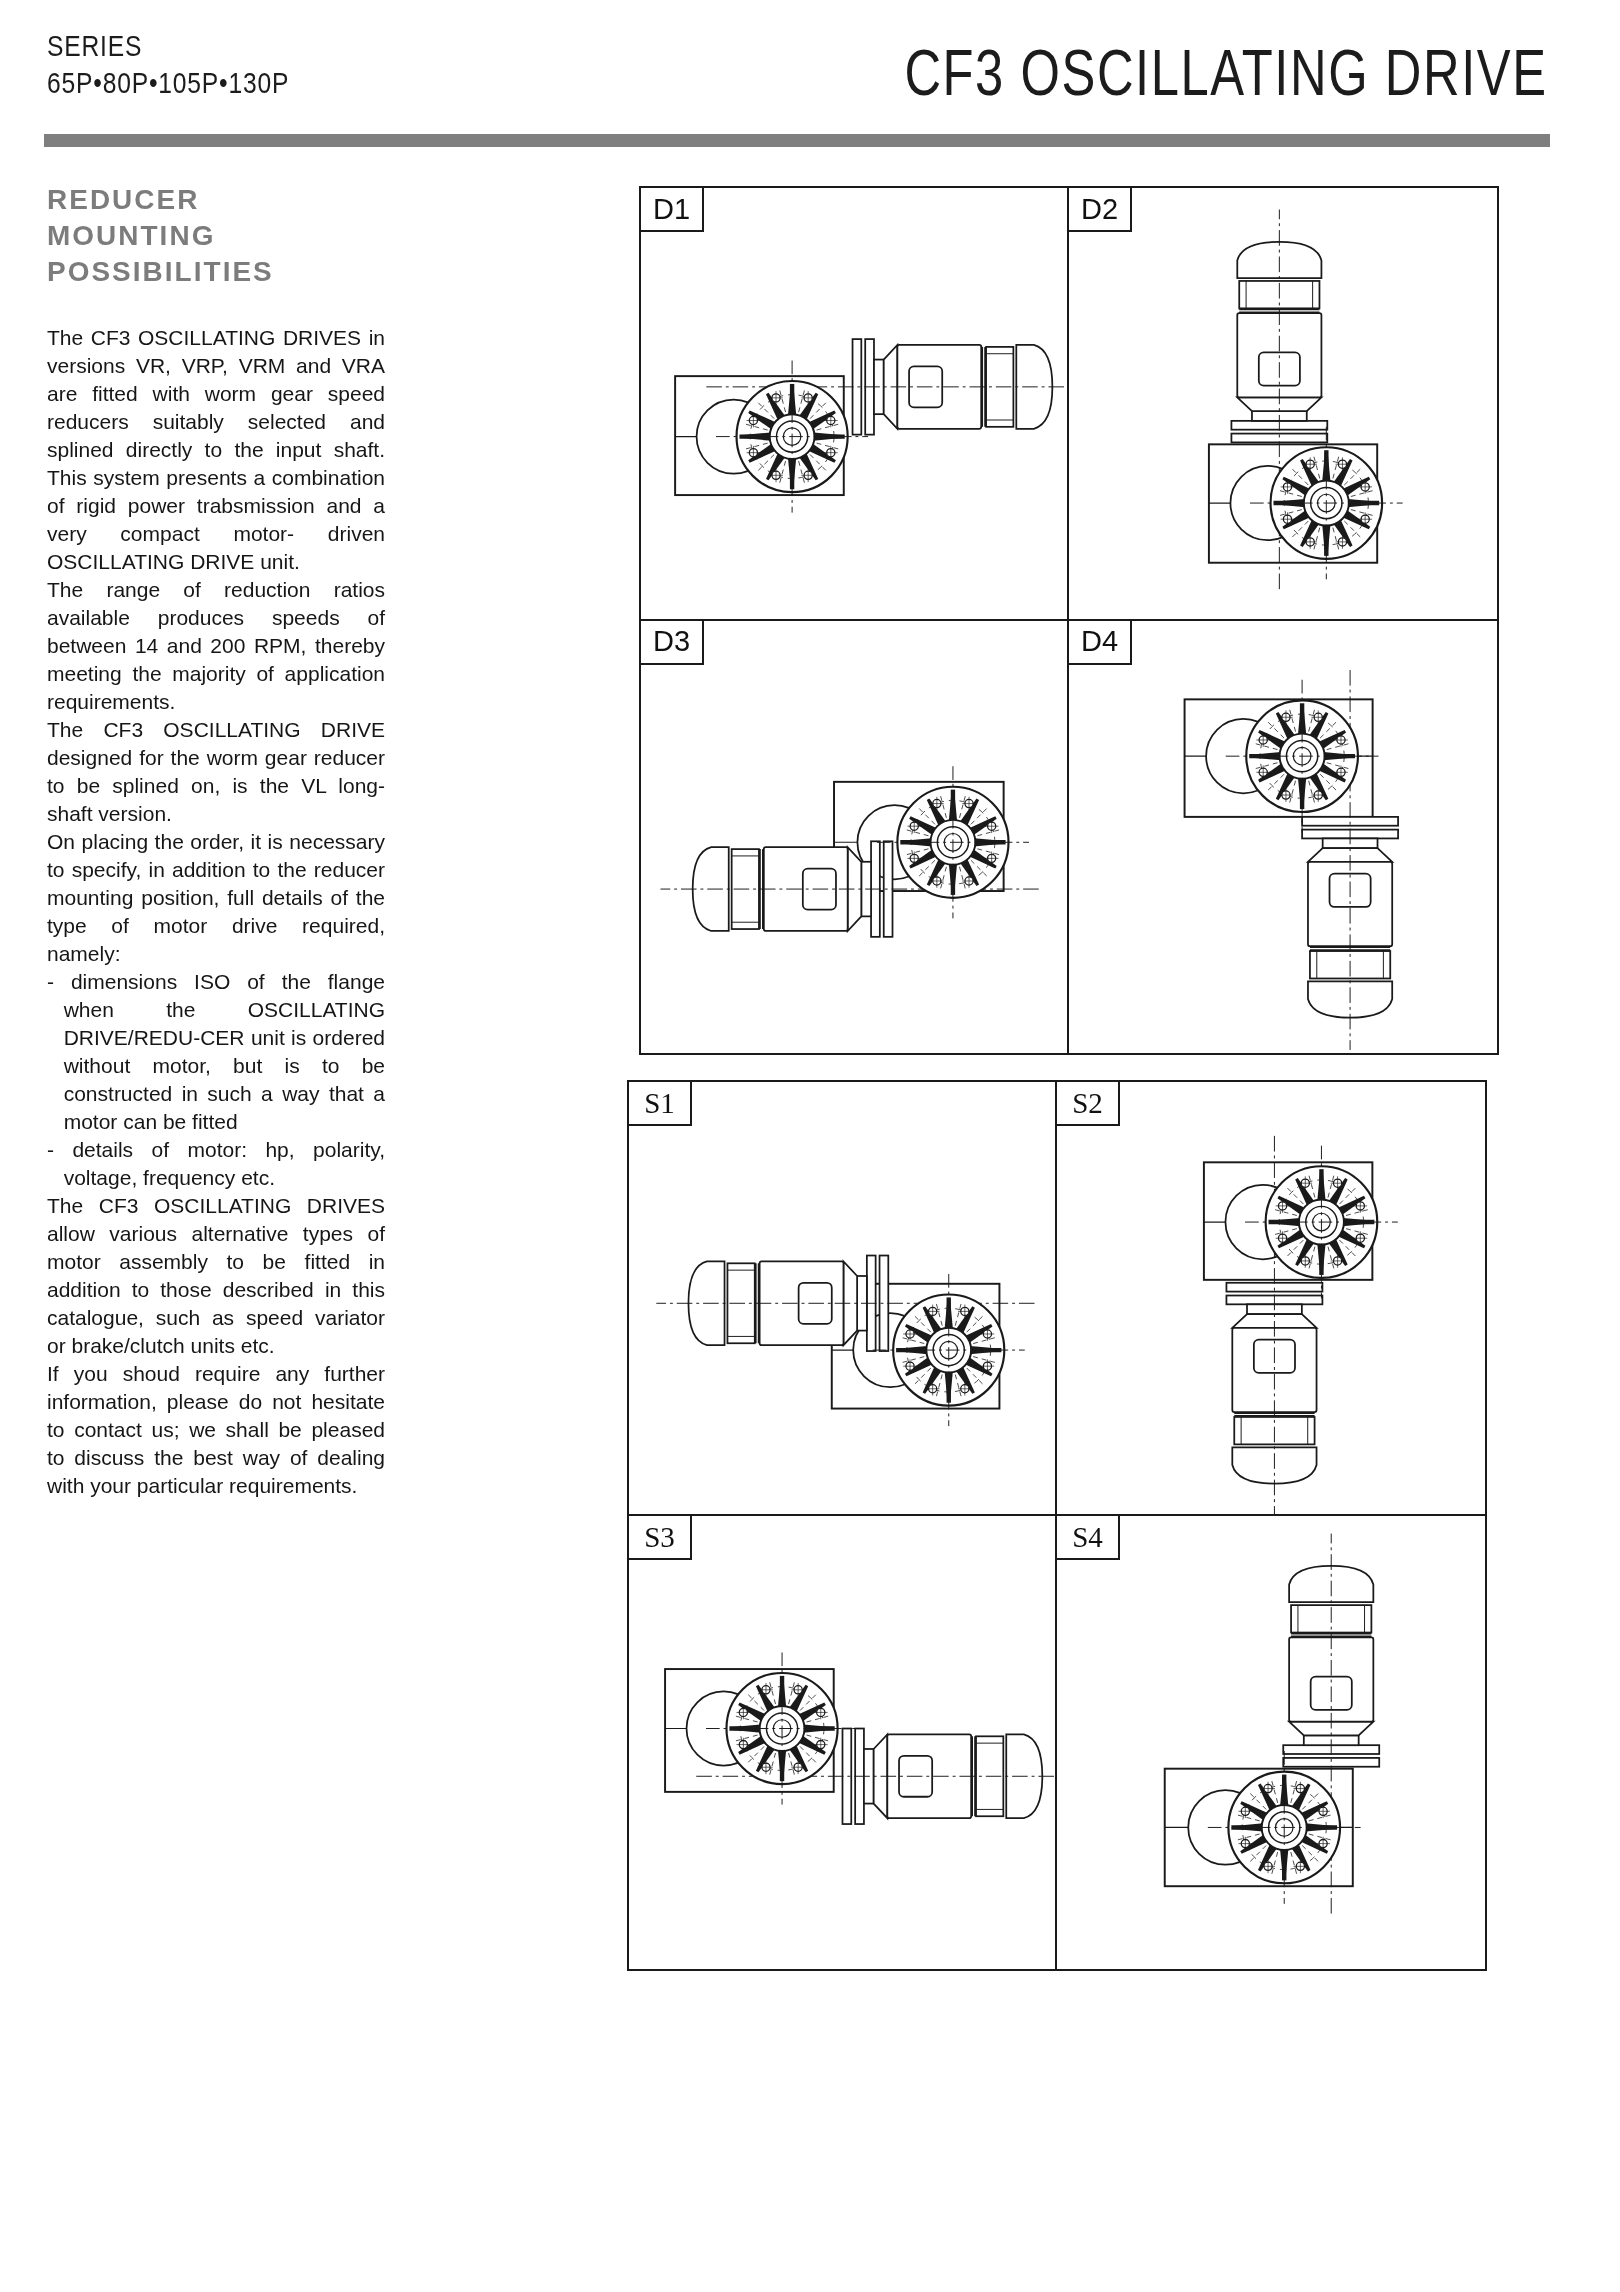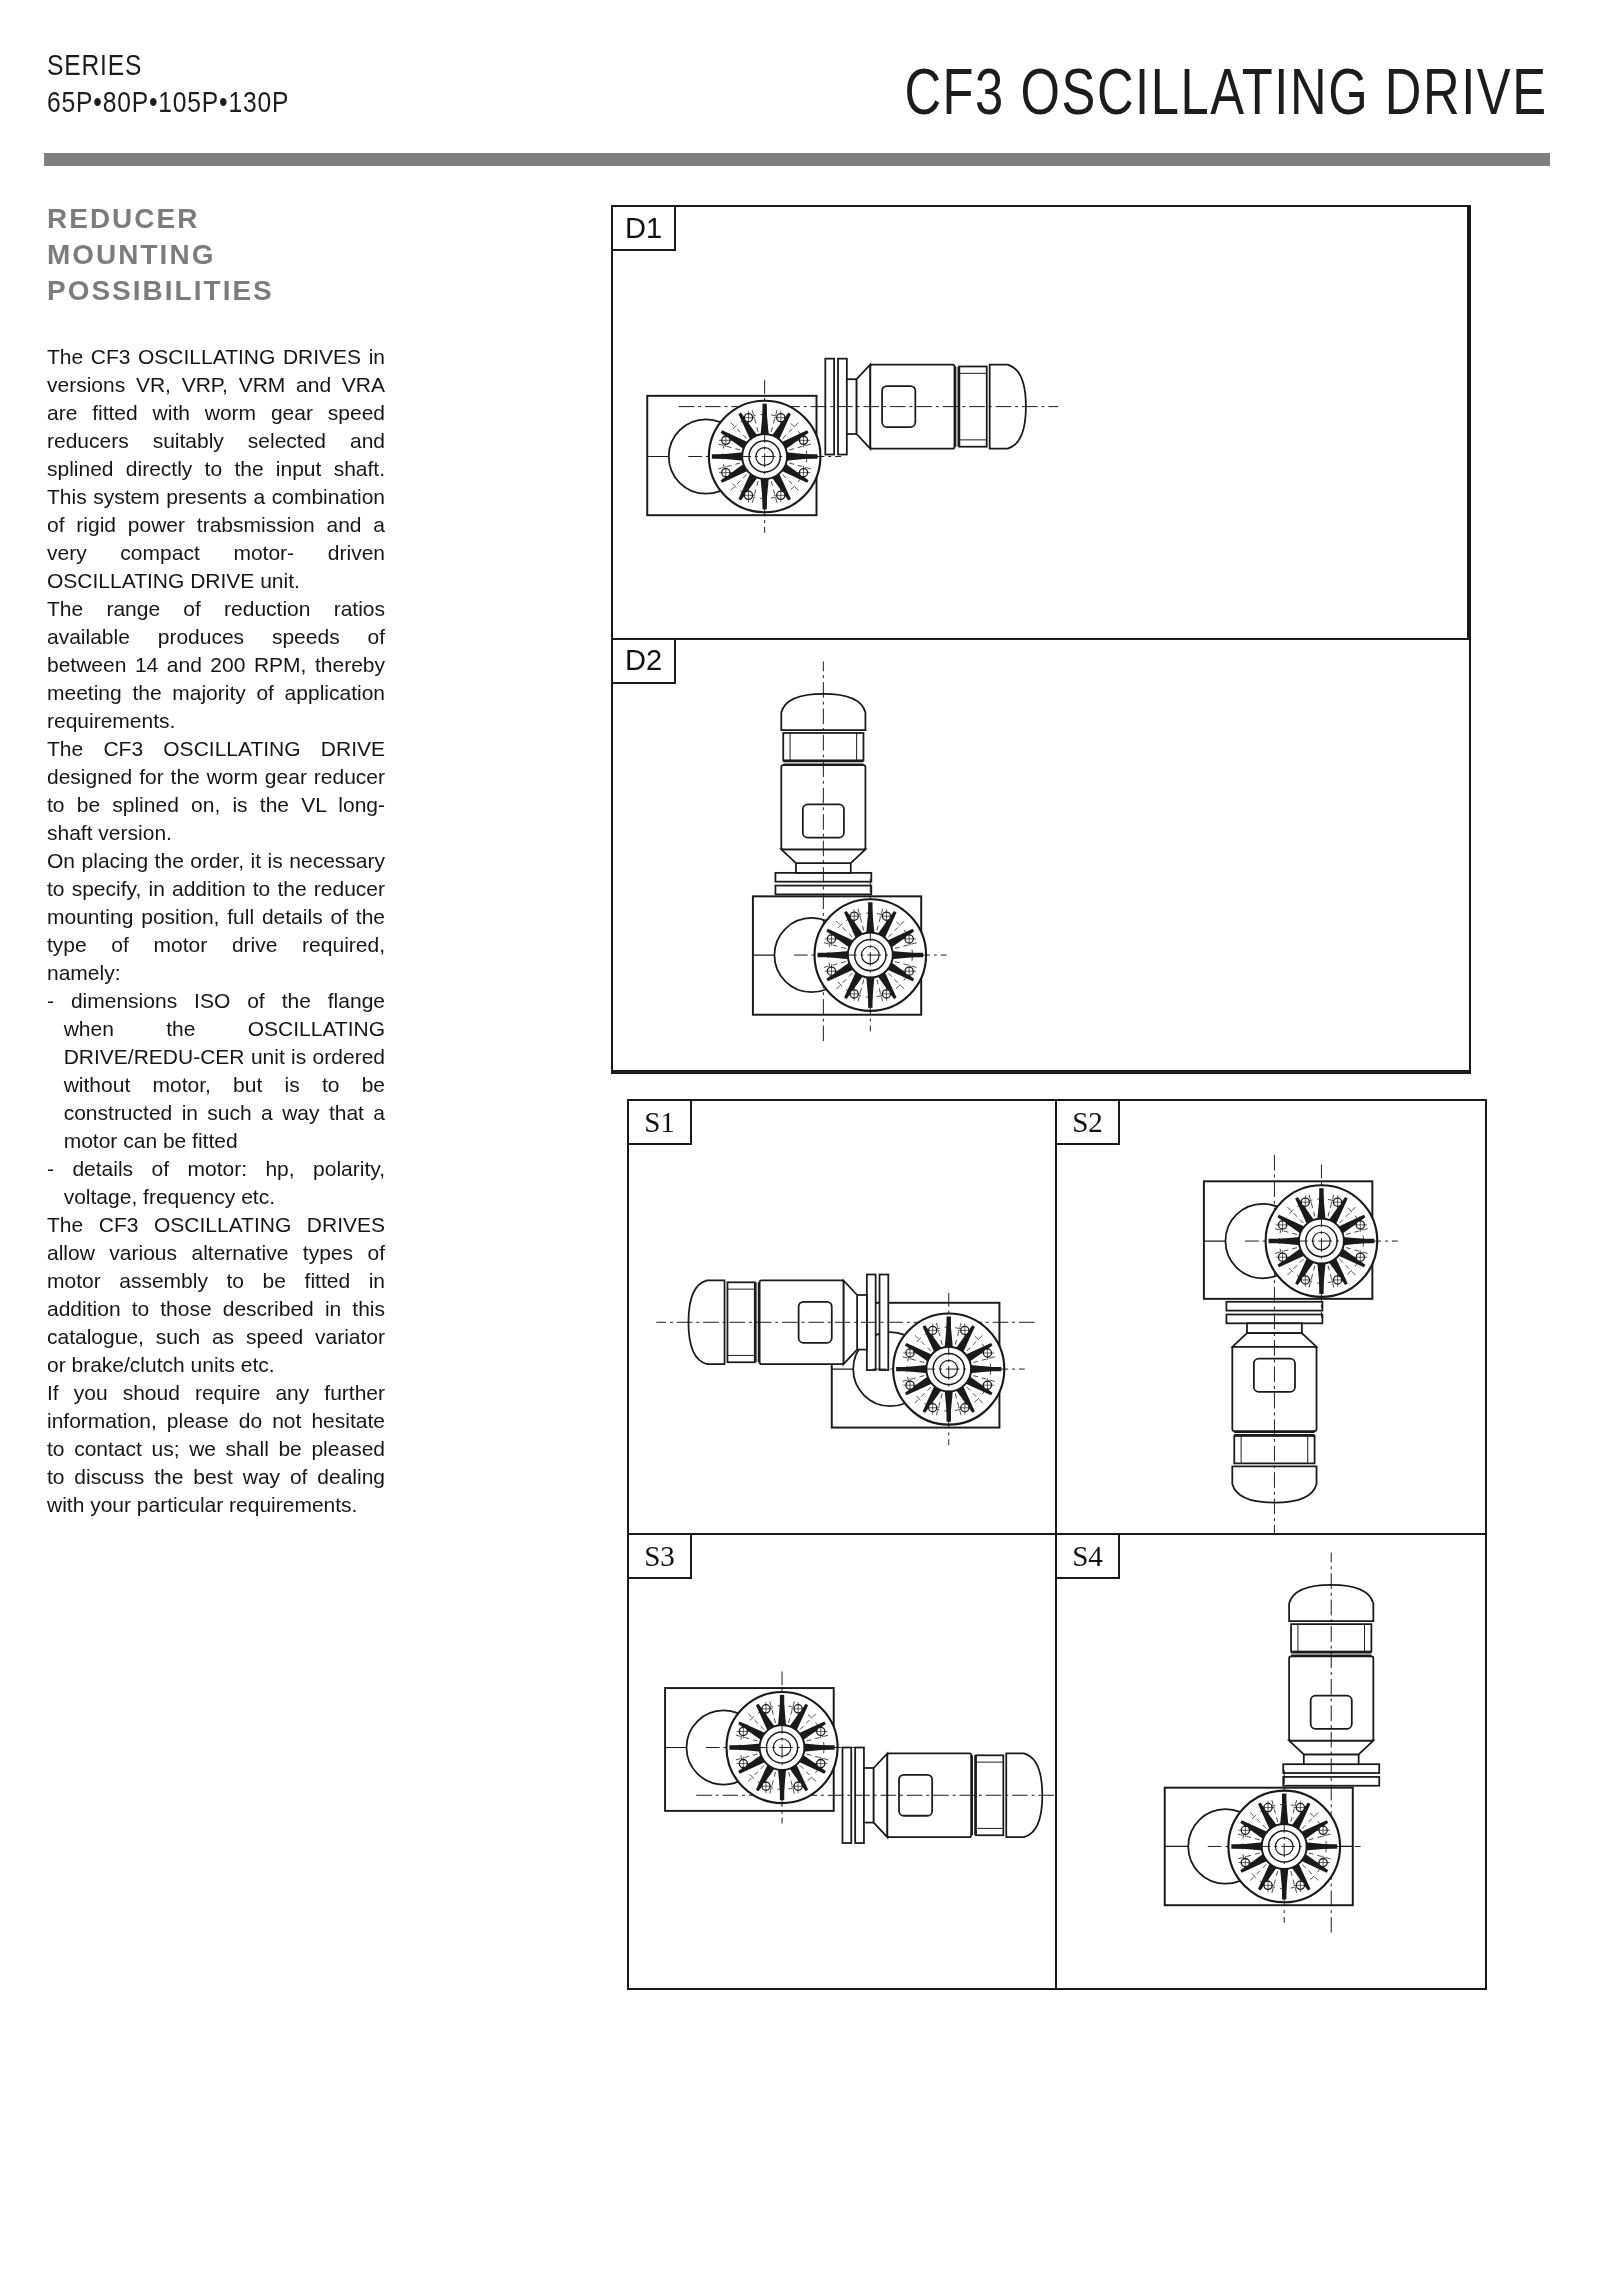--- a/index.html
+++ b/index.html
@@ -1,35 +1,35 @@
 <!DOCTYPE html>
 <html><head>
 <meta charset="utf-8">
 <style>
   html,body{margin:0;padding:0;background:#ffffff;}
   #page{position:relative;width:1620px;height:2166px;background:#fff;overflow:hidden;
-        font-family:"Liberation Sans", sans-serif;color:#1c1c1c;margin-top:19px;}
+        font-family:"Liberation Sans", sans-serif;color:#1c1c1c;}
   
   .series-label{position:absolute;left:47px;top:29px;font-size:30px;letter-spacing:1px;
       transform:scaleX(.82);transform-origin:left top;white-space:nowrap;}
   .series-models{position:absolute;left:47px;top:66px;font-size:30px;letter-spacing:1px;
       transform:scaleX(.82);transform-origin:left top;white-space:nowrap;}
   .page-title{position:absolute;right:72px;top:35px;font-size:65px;letter-spacing:2px;
       transform:scaleX(.78);transform-origin:right top;white-space:nowrap;}
   .header-bar{position:absolute;left:44px;top:134px;width:1506px;height:12.7px;background:#7f7f7f;}
   
   .col-heading{position:absolute;left:47px;top:182px;font-size:27.4px;font-weight:bold;
       color:#7c7c7c;letter-spacing:2px;line-height:36px;transform:scaleX(1.02);transform-origin:left top;}
   .body-text{position:absolute;left:47px;top:324px;width:338px;font-size:21px;line-height:28px;
       text-align:justify;color:#161616;}
   .body-text p{margin:0;}
   .body-text p.bullet{padding-left:16.7px;text-indent:-16.7px;}
   
   .diagram-group{position:absolute;border:2.5px solid #1a1a1a;background:#fff;display:grid;}
-  #group-d{left:611px;top:186px;width:856px;height:865px;grid-template-columns:1fr;grid-template-rows:1fr 1fr;}
+  #group-d{left:639px;top:186px;width:856px;height:865px;grid-template-columns:1fr 1fr;grid-template-rows:1fr 1fr;}
   #group-s{left:627px;top:1080px;width:856px;height:887px;grid-template-columns:1fr 1fr;grid-template-rows:434px 1fr;font-family:Liberation Serif, serif;}
   .cell{position:relative;overflow:hidden;}
   .cell.bR{border-right:2px solid #1a1a1a;}
   .cell.bB{border-bottom:2px solid #1a1a1a;}
   .cell svg{position:absolute;left:0;top:0;width:100%;height:100%;}
   .cell-label{position:absolute;left:0;top:0;width:61px;height:42px;border-right:2px solid #1a1a1a;
       border-bottom:2px solid #1a1a1a;background:#fff;display:flex;align-items:center;justify-content:center;
       font-size:29px;color:#111;z-index:2;}
   
   .footer-bar{position:absolute;left:833px;top:2202px;width:696px;height:44px;

